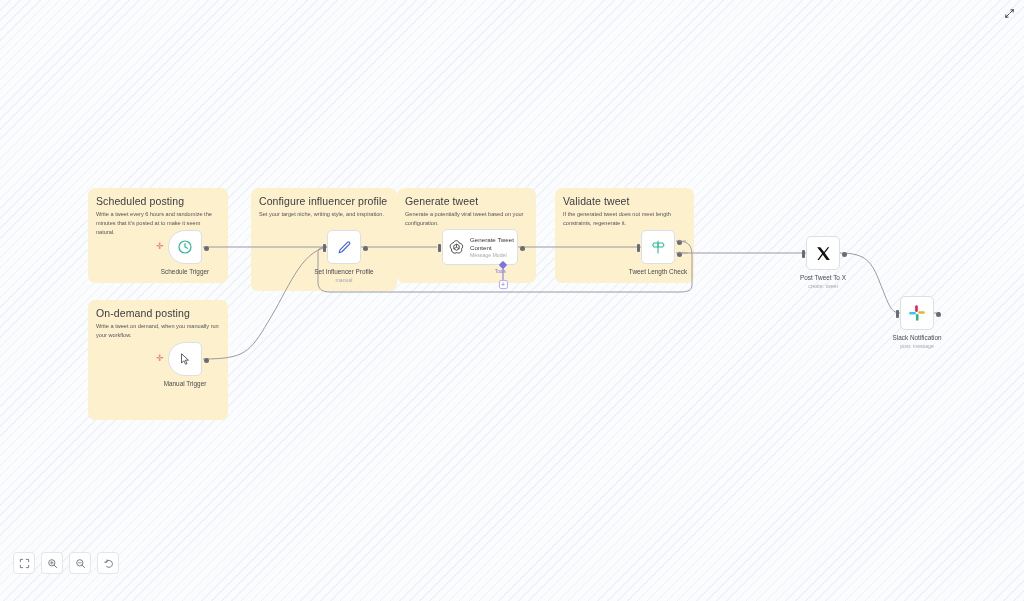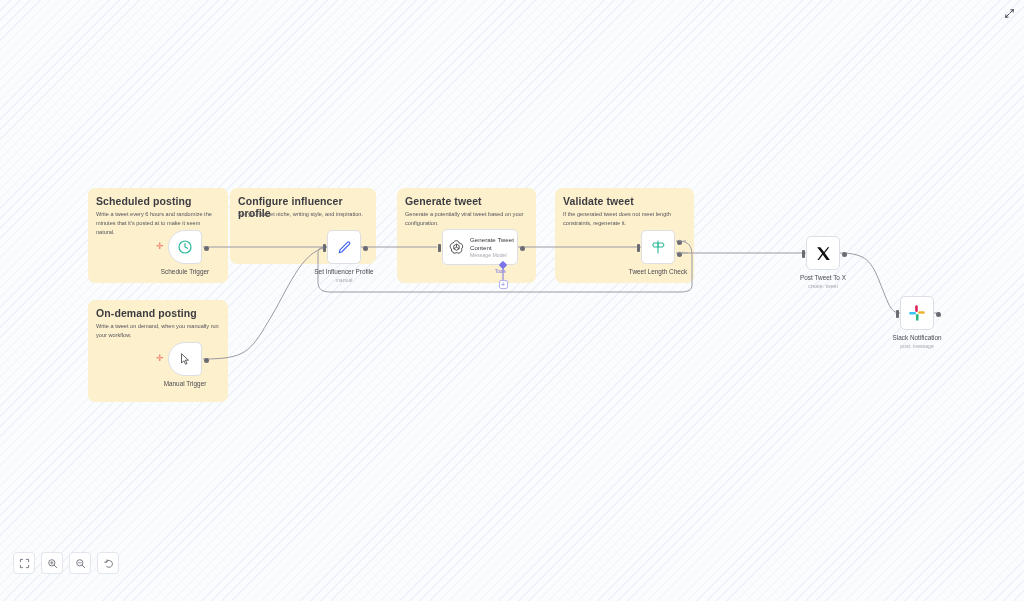--- a/index.html
+++ b/index.html
@@ -23,21 +23,21 @@
   .panel {
     position: absolute;
     background: #fdf0cd;
     border-radius: 7px;
     overflow: hidden;
   }
   .panel-title {
     position: absolute;
     left: 8px; top: 7px;
     font-size: 10.5px;
-    font-weight: bold;
+    font-weight: normal;
     color: #3c3c42;
     letter-spacing: .1px;
   }
   .panel-desc {
     position: absolute;
     left: 8px; top: 22px;
     right: 8px;
     font-size: 5.6px;
     line-height: 1.62;
     color: #55555c;
@@ -176,37 +176,37 @@
 </head>
 <body>
 
 <div id="canvas">
 
   <div class="panel" style="left:88px; top:188px; width:140px; height:95px;">
     <div class="panel-title">Scheduled posting</div>
     <div class="panel-desc">Write a tweet every 6 hours and randomize the minutes that it's posted at to make it seem natural.</div>
   </div>
 
-  <div class="panel" style="left:230px; top:188px; width:146px; height:76px;">
+  <div class="panel" style="left:251px; top:188px; width:146px; height:103px;">
     <div class="panel-title">Configure influencer profile</div>
     <div class="panel-desc">Set your target niche, writing style, and inspiration.</div>
   </div>
 
   <div class="panel" style="left:397px; top:188px; width:139px; height:95px;">
     <div class="panel-title">Generate tweet</div>
     <div class="panel-desc">Generate a potentially viral tweet based on your configuration.</div>
   </div>
 
   <div class="panel" style="left:555px; top:188px; width:139px; height:95px;">
     <div class="panel-title">Validate tweet</div>
     <div class="panel-desc">If the generated tweet does not meet length constraints, regenerate it.</div>
   </div>
 
 
-  <div class="panel" style="left:88px; top:300px; width:140px; height:102px;">
+  <div class="panel" style="left:88px; top:300px; width:140px; height:120px;">
     <div class="panel-title">On-demand posting</div>
     <div class="panel-desc">Write a tweet on demand, when you manually run your workflow.</div>
   </div>
 
   <svg id="edges">
 
     <path d="M 203 247 L 327 247" stroke="#9a9aa4" stroke-width="1" fill="none"></path>
 
     <path d="M 203 359 C 245 359, 250 352, 268 322 C 288 290, 300 252, 327 247" stroke="#9a9aa4" stroke-width="1" fill="none"></path>
 

